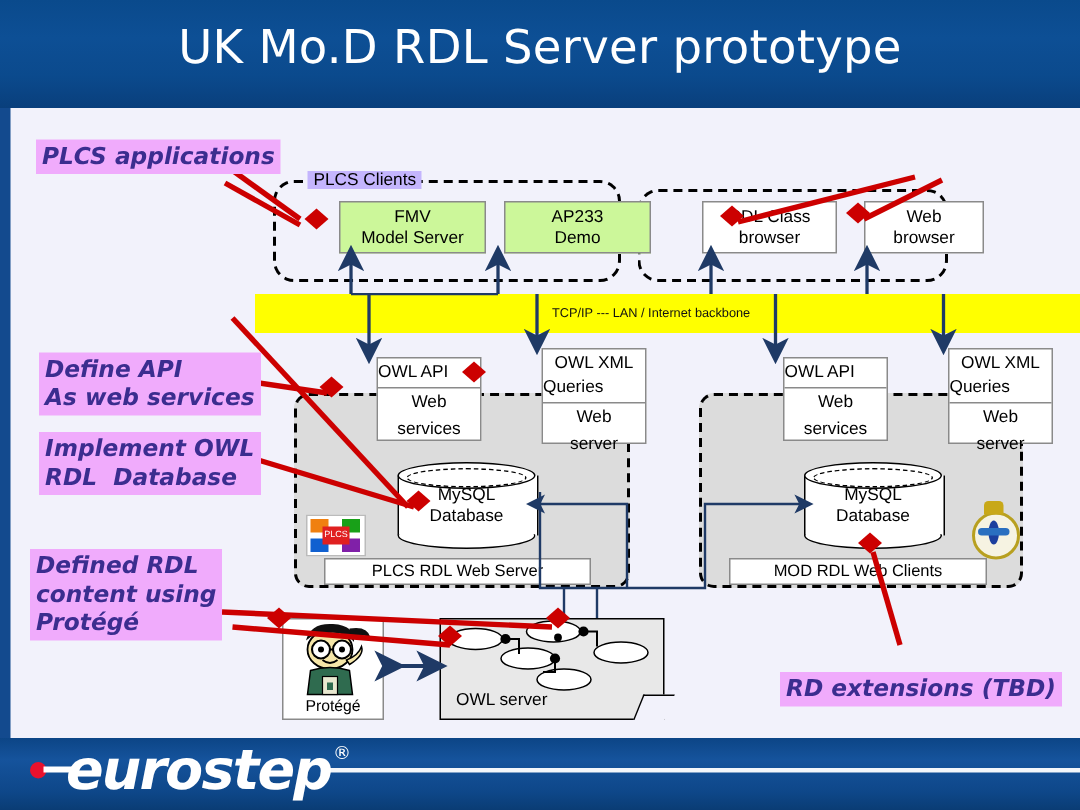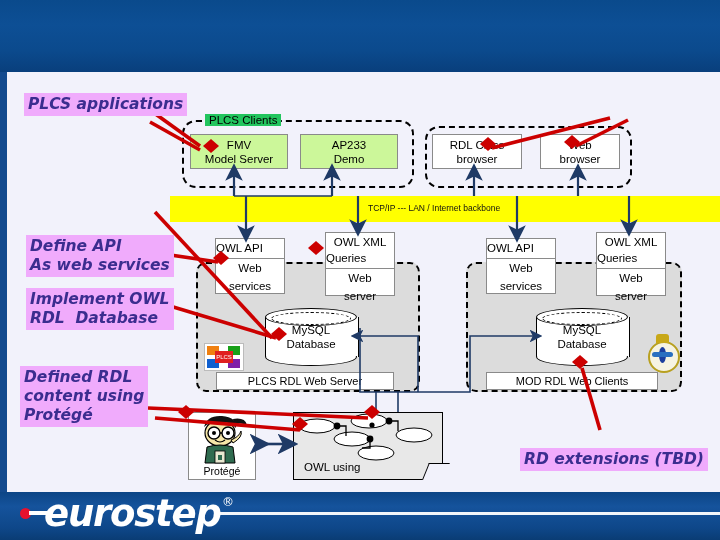--- a/index.html
+++ b/index.html
@@ -58,20 +58,21 @@
   
   .dashbox{position:absolute;border:2px dashed #000;border-radius:14px;background:transparent;}
   .dashbox.sq{border-radius:10px;}
 
   
   .node{
     position:absolute;border:1px solid #8a8a8a;background:#ffffff;
     display:flex;flex-direction:column;align-items:center;justify-content:center;
     font-size:11.5px;color:#000;line-height:14px;text-align:center;
     font-family:"Liberation Sans", sans-serif;
+    margin-left:36px;
   }
   .node.green{background:#ccf79a;}
   .node.split .top{
     width:100%;text-align:left;border-bottom:1px solid #8a8a8a;
     padding:2px 0 3px 0;box-sizing:border-box;
   }
   .node.split .bot{width:100%;text-align:center;padding:2px 0 2px 0;box-sizing:border-box;}
 
   .srvlabel{
     position:absolute;border:1px solid #8a8a8a;background:#ffffff;
@@ -123,29 +124,30 @@
 
   
   svg.ov{position:absolute;left:0;top:0;width:720px;height:540px;pointer-events:none;}
 </style>
 </head>
 <body>
 
 <div id="slide">
 
   <div id="header"></div>
+  <div id="title">UK Mo.D RDL Server prototype</div>
   <div id="leftedge"></div>
 
   <div id="backbone"></div>
   <div id="backbone-label">TCP/IP --- LAN / Internet backbone</div>
 
   <div class="dashbox" style="left:182px;top:120px;width:228px;height:64px;"></div>
   <div class="dashbox" style="left:425px;top:126px;width:203px;height:58px;"></div>
 
-  <div style="position:absolute;left:205px;top:114px;background:#22c55e;padding:0 4px;font-size:11.5px;color:#000;font-family:'Liberation Sans',sans-serif;">PLCS Clients</div>
+  <div style="position:absolute;left:205px;top:114px;background:#c4b5fd;padding:0 4px;font-size:11.5px;color:#000;font-family:'Liberation Sans',sans-serif;">PLCS Clients</div>
 
   <div class="node green split" style="left:190px;top:134px;width:96px;height:33px;">
     <div style="width:100%;text-align:center;">FMV</div>
     <div style="width:100%;text-align:center;">Model Server</div>
   </div>
   <div class="node green split" style="left:300px;top:134px;width:96px;height:33px;">
     <div style="width:100%;text-align:center;">AP233</div>
     <div style="width:100%;text-align:center;">Demo</div>
   </div>
   <div class="node" style="left:432px;top:134px;width:88px;height:33px;">
@@ -255,21 +257,21 @@
       <ellipse cx="58" cy="26" rx="18" ry="7" fill="#fff" stroke="#000" stroke-width="1"></ellipse>
       <ellipse cx="82" cy="40" rx="18" ry="7" fill="#fff" stroke="#000" stroke-width="1"></ellipse>
       <path d="M41 13 L52 13 L52 23" stroke="#000" stroke-width="1.3" fill="none"></path>
       <path d="M93 8 L104 8 L104 18" stroke="#000" stroke-width="1.3" fill="none"></path>
       <path d="M76 26 L76 35 L68 35" stroke="#000" stroke-width="1.3" fill="none"></path>
       <circle cx="43" cy="13" r="3.4" fill="#000"></circle>
       <circle cx="95" cy="8" r="3.4" fill="#000"></circle>
       <circle cx="76" cy="26" r="3.4" fill="#000"></circle>
       <circle cx="78" cy="12" r="2.6" fill="#000"></circle>
     </svg>
-    <div class="lbl">OWL using</div>
+    <div class="lbl">OWL server</div>
     <div class="fold"></div>
   </div>
 
   <svg class="ov">
     <defs>
       <marker id="navy" markerWidth="8" markerHeight="8" refX="4" refY="4" orient="auto">
         <path d="M0,0 L8,4 L0,8 L2,4 Z" fill="#1f3a66"></path>
       </marker>
       <marker id="navy2" markerWidth="8" markerHeight="8" refX="4" refY="4" orient="auto">
         <path d="M0,0 L8,4 L0,8 L2,4 Z" fill="#1f3a66"></path>

